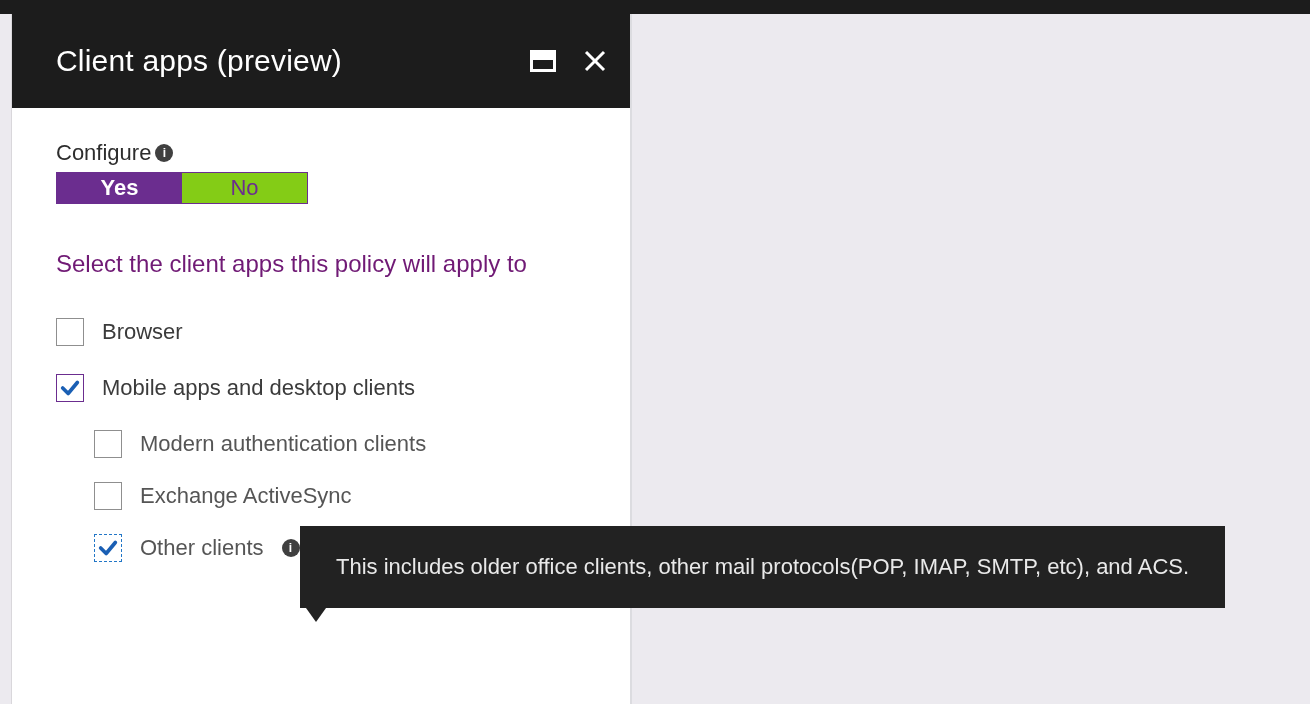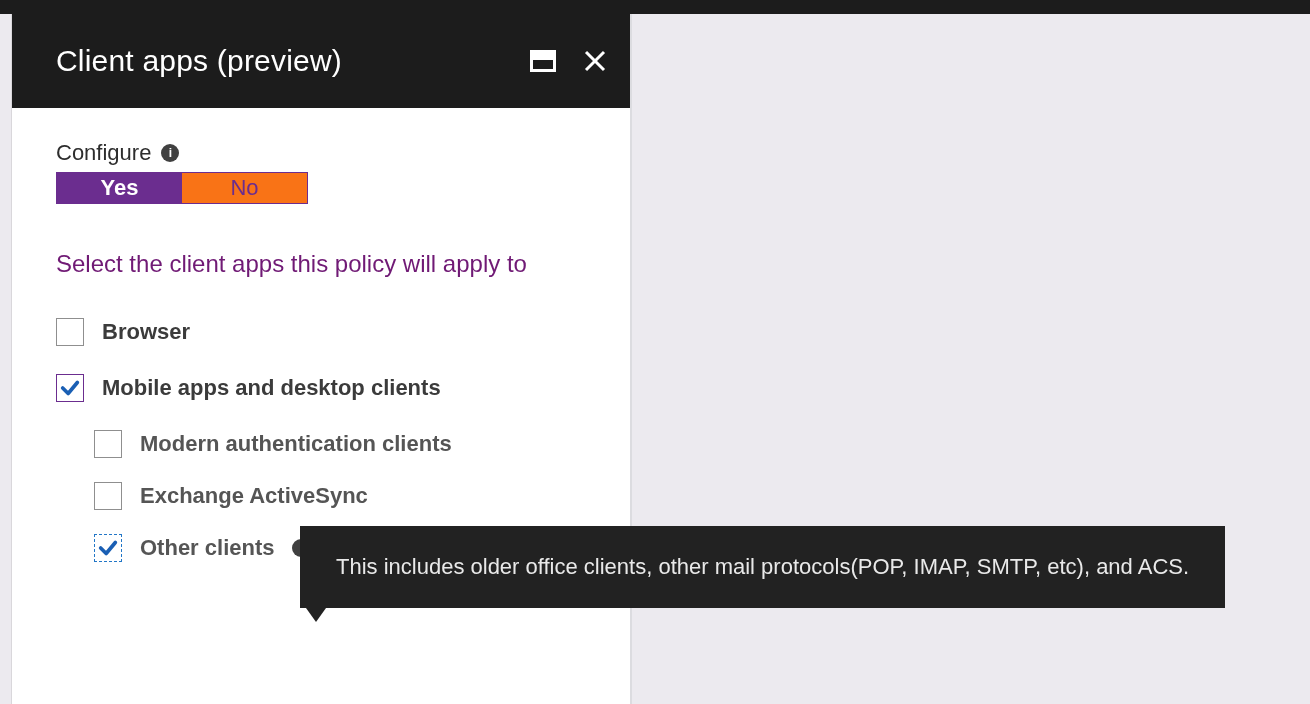--- a/index.html
+++ b/index.html
@@ -7,36 +7,36 @@
   .topbar { width: 100%; height: 14px; background: #1c1c1c; }
   .stage { display: flex; height: calc(100% - 14px); }
   .left-sliver { width: 12px; background: #eceaef; border-right: 1px solid #d9d7db; }
   .blade { width: 620px; background: #ffffff; display: flex; flex-direction: column; border-right: 2px solid #dcdce0; position: relative; }
   .blade-header { height: 94px; background: #1c1c1c; color: #ffffff; display: flex; align-items: center; justify-content: space-between; padding: 0 22px 0 44px; gap: 48px; }
   .blade-title { font-size: 30px; font-weight: 300; letter-spacing: 0.2px; }
   .hdr-actions { display: flex; align-items: center; gap: 26px; }
   .hdr-actions .icon { width: 26px; height: 26px; display: flex; align-items: center; justify-content: center; cursor: pointer; }
   .hdr-actions svg { stroke: #ffffff; }
   .blade-body { padding: 32px 44px; color: #2d2d2d; }
-  .configure-row { display: flex; align-items: center; gap: 10px; margin-bottom: 6px; }
+  .configure-row { display: flex; align-items: center; gap: 4px; margin-bottom: 6px; }
   .configure-label { font-size: 22px; color: #2d2d2d; }
   .info-dot { width: 18px; height: 18px; border-radius: 50%; background: #404040; color: #ffffff; font-size: 12px; font-weight: 700; display: inline-flex; align-items: center; justify-content: center; cursor: pointer; }
   .seg { display: inline-flex; border: 1px solid #6b2d8f; height: 32px; }
   .seg .opt { width: 125px; height: 100%; display: flex; align-items: center; justify-content: center; font-size: 22px; cursor: pointer; user-select: none; }
   .seg .opt.active { background: #6b2d8f; color: #ffffff; font-weight: 600; }
-  .seg .opt.inactive { background: #f97316; color: #6b2d8f; }
+  .seg .opt.inactive { background: #84cc16; color: #6b2d8f; }
   .instruction { margin-top: 42px; font-size: 24px; color: #701a75; line-height: 1.5; max-width: 520px; }
   .checks { margin-top: 36px; }
   .chk-row { display: flex; align-items: center; gap: 18px; margin-bottom: 28px; }
   .chk-row.nested { margin-left: 38px; margin-bottom: 24px; }
   .box { width: 28px; height: 28px; border: 1px solid #8f8f8f; background: #ffffff; display: inline-flex; align-items: center; justify-content: center; cursor: pointer; flex-shrink: 0; }
   .box.checked { border: 1.5px solid #6b2d8f; }
   .box.checked.dashed { border: 1.5px dashed #2176c7; }
   .box svg { display: block; }
-  .chk-label { font-size: 22px; color: #3b3b3b; cursor: pointer; font-weight: bold; }
+  .chk-label { font-size: 22px; color: #3b3b3b; cursor: pointer; }
   .chk-label.nested { color: #555555; }
   .right-fill { flex: 1; background: #eceaef; }
   
   .tooltip { position: absolute; left: 288px; top: 512px; z-index: 50; }
   .tooltip-box { background: #222222; color: #e9e9e9; padding: 28px 36px; font-size: 22px; white-space: nowrap; border-radius: 0; }
   .tooltip-arrow { width: 0; height: 0; border-left: 10px solid transparent; border-right: 10px solid transparent; border-top: 14px solid #222222; position: absolute; left: 6px; top: 100%; }
 </style>
 </head>
 <body>
 

